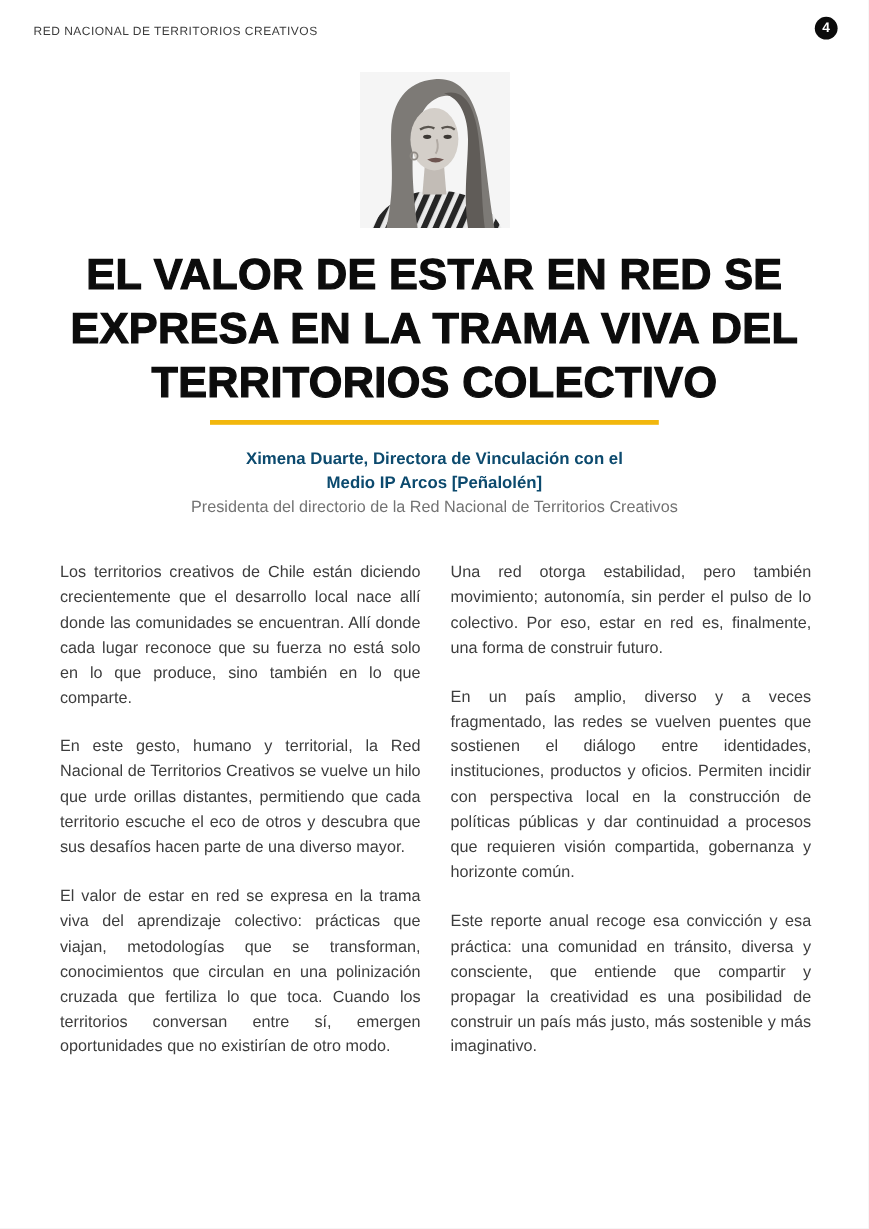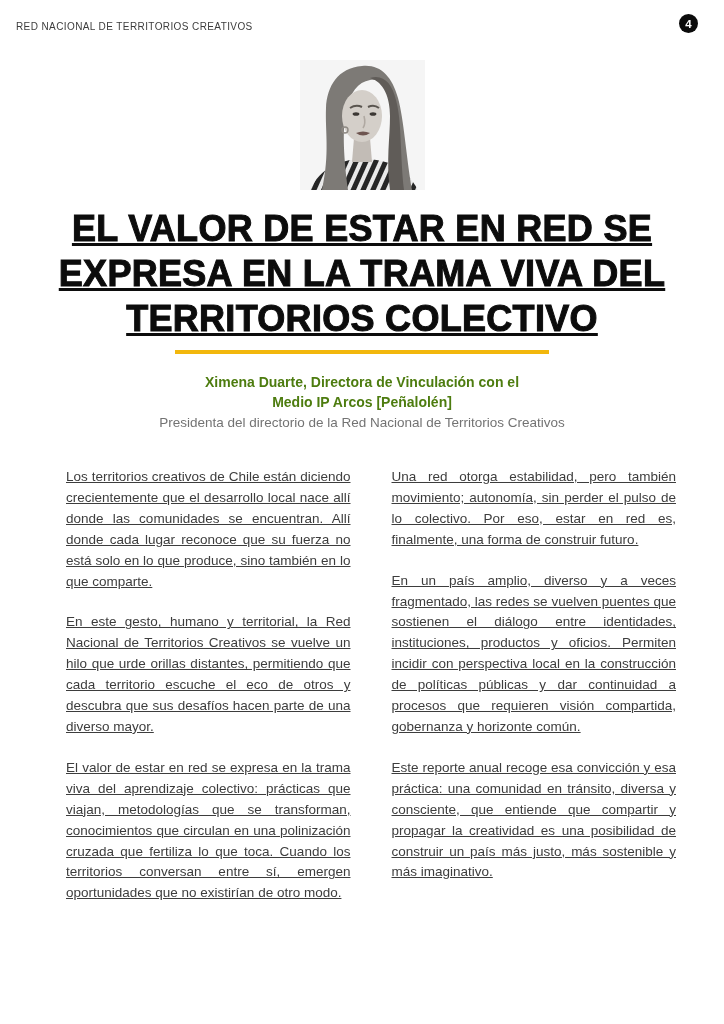--- a/index.html
+++ b/index.html
@@ -9,21 +9,21 @@
     margin:0 auto;
     background:#ffffff;
     font-family:"Liberation Sans", sans-serif;
     color:#3d3d3d;
     overflow:hidden;
     box-sizing:border-box;
   }
   
   .hdr{
     display:flex;justify-content:space-between;align-items:flex-start;
-    padding:14px 26px 0 16px;
+    padding:14px 26px 0 28px;
     text-align:center;
   }
   .running-head{
     margin-top:7px;
     font-size:10px;
     letter-spacing:.4px;
     color:#3c3c3c;
   }
   .page-badge{
     width:19px;height:19px;border-radius:50%;
@@ -42,60 +42,58 @@
   .photo-wrap svg{display:block;}
   
   .title{
     margin:16px 20px 0 20px;
     text-align:center;
     font-weight:900;
     font-size:36px;
     line-height:45px;
     letter-spacing:.3px;
     color:#0c0c0c;
-    text-decoration:underline;
     -webkit-text-stroke:1px #0c0c0c;
   }
   .title .tl{display:block;}
   
   .divider{
     width:374px;height:4px;
     margin:9px auto 0 auto;
     background:var(--accent,#F2B70D);
   }
   
   .byline{margin-top:18px;text-align:center;}
   .byline-bold{
     margin:0;
     font-weight:bold;
     font-size:14px;
     line-height:20px;
-    color:#4d7c0f;
+    color:#0c4a6e;
   }
   .byline-role{
     margin:1px 0 0 0;
     font-size:13.5px;
     line-height:20px;
     color:#737373;
   }
   
   .columns{
     display:flex;
     gap:25px;
     padding:0 48px 0 50px;
     margin-top:34px;
   }
   .col{flex:1 1 0;min-width:0;}
   .col p{
-    margin:0 0 20px 16px;
+    margin:0 0 20px 0;
     font-size:13.5px;
     line-height:20.9px;
     text-align:justify;
     color:#3d3d3d;
-    text-decoration:underline;
   }
   .col p:last-child{margin-bottom:0;}
 </style>
 </head>
 <body>
 
 <div class="page">
 
   <div class="hdr">
     <span class="running-head">RED NACIONAL DE TERRITORIOS CREATIVOS</span>

